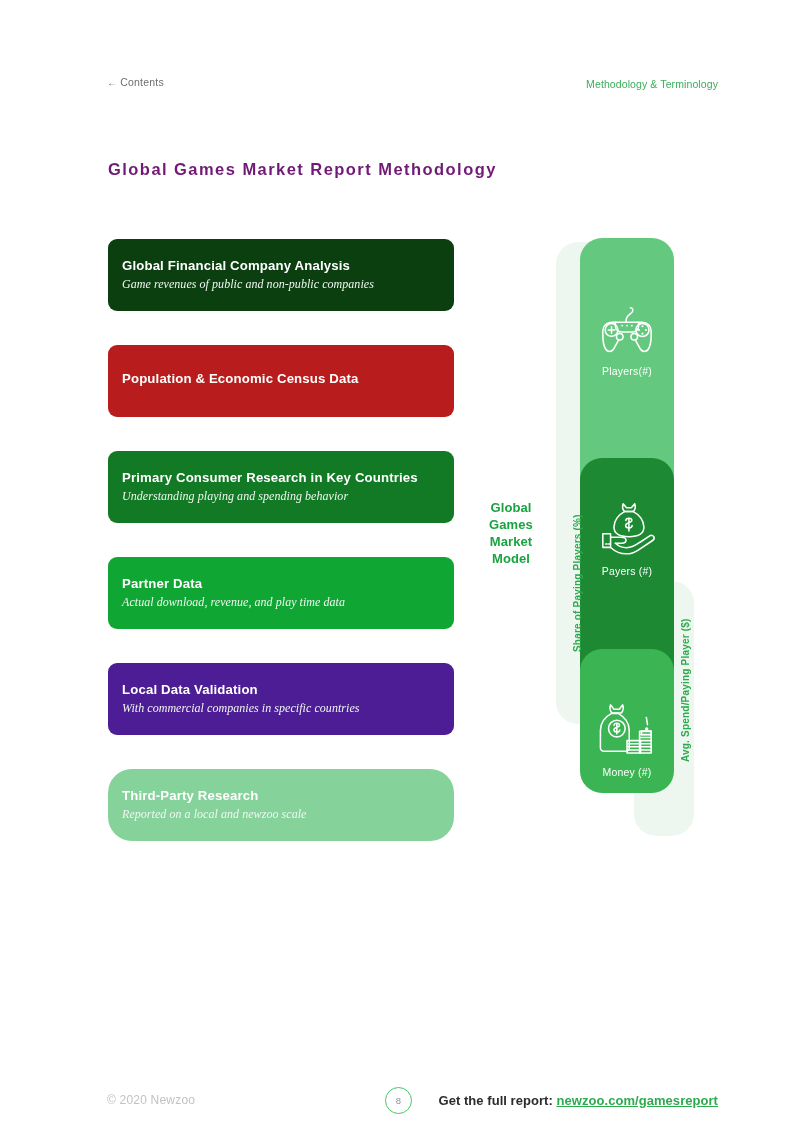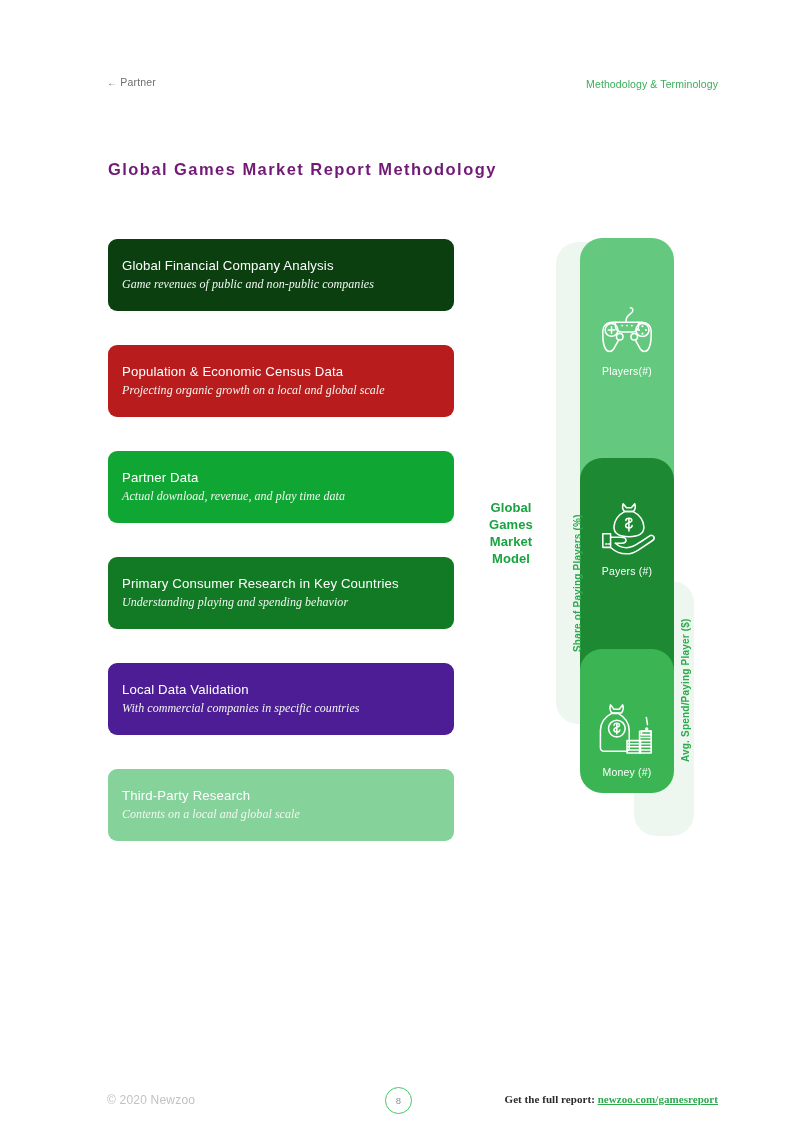--- a/index.html
+++ b/index.html
@@ -75,24 +75,24 @@
     border-radius: 9px;
     box-sizing: border-box;
     padding: 0 0 0 14px;
     margin-bottom: 34px;
     display: flex;
     flex-direction: column;
     justify-content: center;
     color: #ffffff;
     position: relative;
   }
-  .card:last-child { margin-bottom: 0; }
+  .card:last-child { margin-bottom: 0; border-radius: 24px; }
   .card-title {
     font-size: 13.2px;
-    font-weight: normal;
+    font-weight: bold;
     letter-spacing: 0.15px;
     line-height: 1.25;
     margin-bottom: 3px;
   }
   .card-sub {
     font-family: "Liberation Serif", serif;
     font-style: italic;
     font-size: 12px;
     letter-spacing: 0.05px;
     line-height: 1.25;
@@ -233,77 +233,75 @@
     display: flex;
     align-items: center;
     justify-content: center;
     font-size: 9.5px;
     color: #8f8f8f;
   }
   .footer-report {
     position: absolute;
     right: 82px;
     top: 1093px;
-    font-size: 11px;
+    font-size: 13px;
     color: #2b2b2b;
     font-weight: bold;
     white-space: nowrap;
     letter-spacing: 0.05px;
-    font-family: Liberation Serif, serif;
   }
   .footer-report a,
   .footer-report .link {
     color: #2eaa4e;
     text-decoration: underline;
     font-weight: bold;
   }
 </style>
 </head>
 <body>
 
 <div class="page">
 
   <div class="header-contents">
     <span class="arrow">←</span>
-    <span>Partner</span>
+    <span>Contents</span>
   </div>
   <div class="header-section">Methodology &amp; Terminology</div>
 
   <div class="page-title">Global Games Market Report Methodology</div>
 
   <div class="cards">
 
     <div class="card" style="background:#0b3f10">
       <div class="card-title">Global Financial Company Analysis</div>
       <div class="card-sub">Game revenues of public and non-public companies</div>
     </div>
 
     <div class="card" style="background:#b91c1c">
       <div class="card-title">Population &amp; Economic Census Data</div>
-      <div class="card-sub">Projecting organic growth on a local and global scale</div>
+    </div>
+
+    <div class="card" style="background:#127a24">
+      <div class="card-title">Primary Consumer Research in Key Countries</div>
+      <div class="card-sub">Understanding playing and spending behavior</div>
     </div>
 
     <div class="card" style="background:#10a634">
       <div class="card-title">Partner Data</div>
       <div class="card-sub">Actual download, revenue, and play time data</div>
     </div>
 
-    <div class="card" style="background:#127a24">
-      <div class="card-title">Primary Consumer Research in Key Countries</div>
-      <div class="card-sub">Understanding playing and spending behavior</div>
-    </div>
-
     <div class="card" style="background:#4c1d95">
       <div class="card-title">Local Data Validation</div>
       <div class="card-sub">With commercial companies in specific countries</div>
     </div>
 
     <div class="card" style="background:#85d29a">
       <div class="card-title">Third-Party Research</div>
-      <div class="card-sub">Contents on a local and global scale</div>
+      <div class="card-sub">Reported on a local and newzoo scale</div>
     </div>
 
   </div>
 
   <div class="model-label">Global Games Market Model</div>
 
   <div class="funnel">
 
     <div class="funnel-bg bg-left"></div>
     <div class="funnel-bg bg-right"></div>

